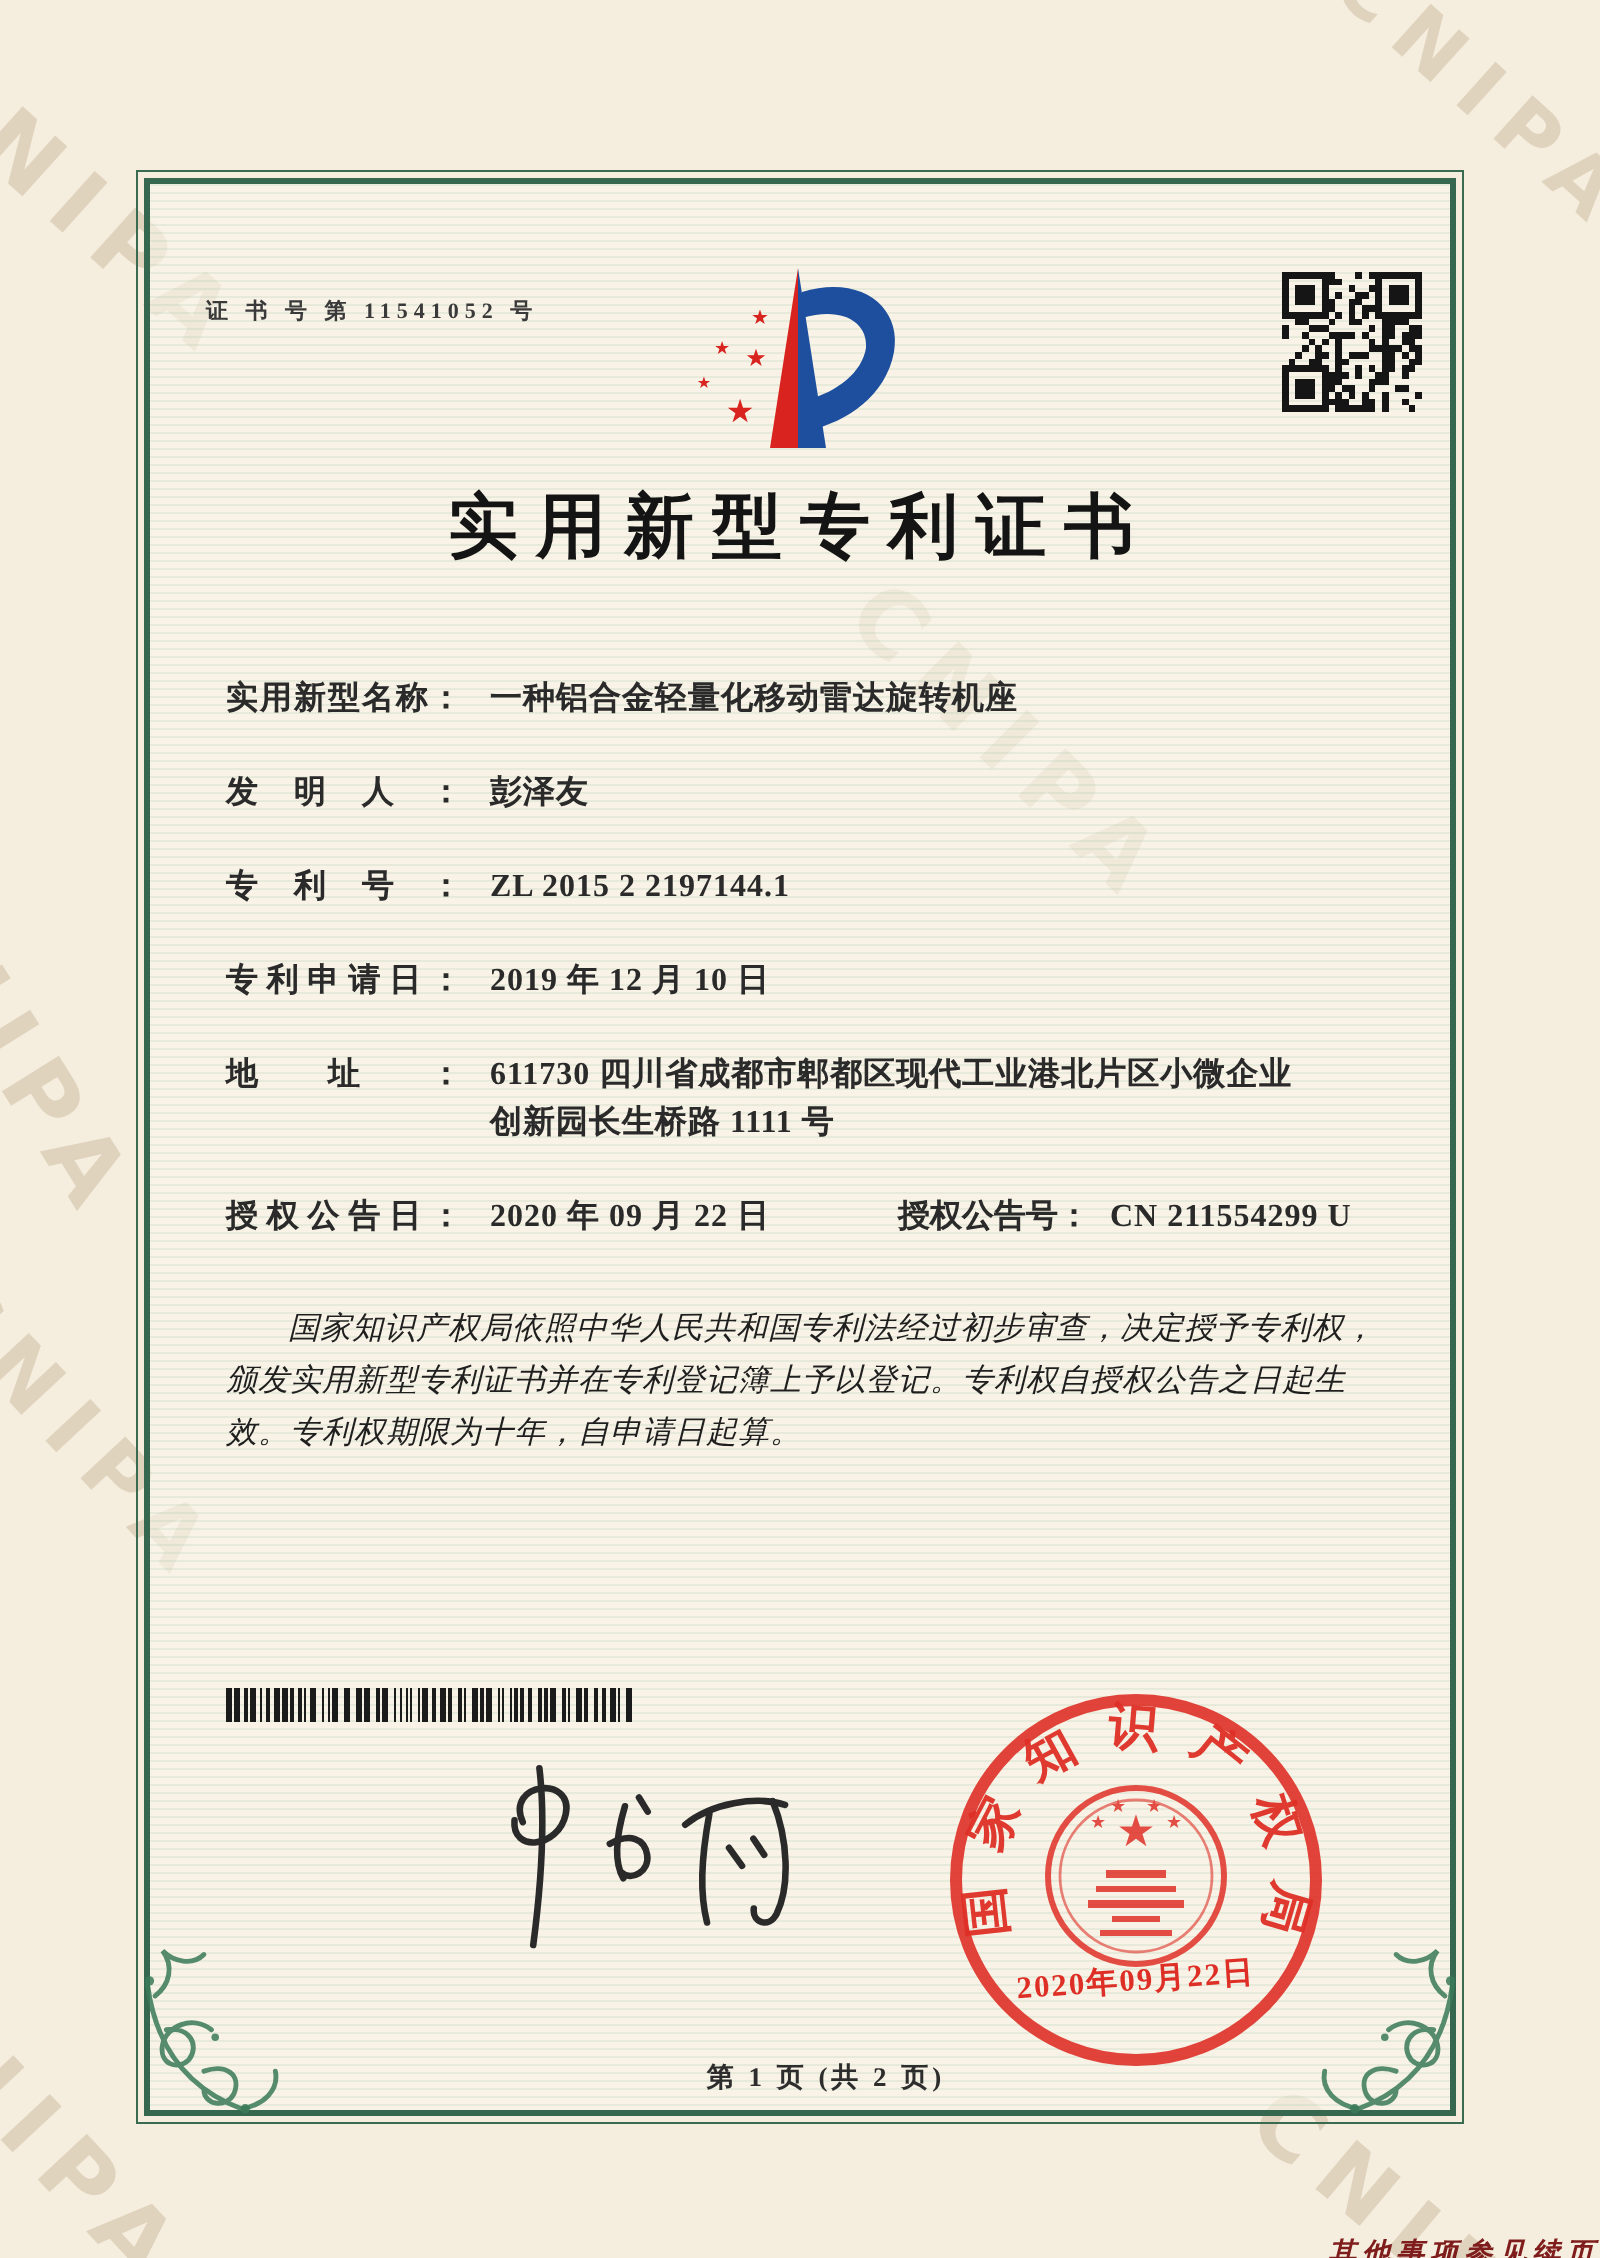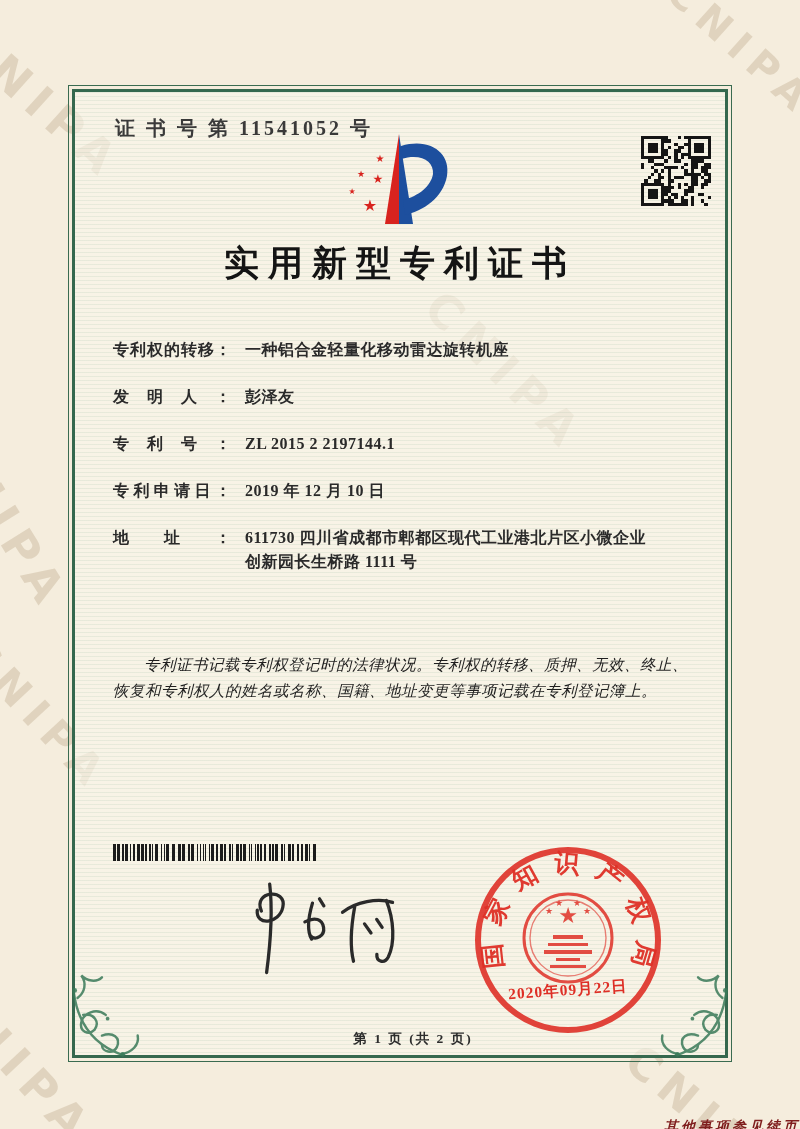--- a/index.html
+++ b/index.html
@@ -33,22 +33,22 @@
     background-color:rgba(250,247,235,0.62);
     background-image:repeating-linear-gradient(180deg,
       rgba(120,168,138,0.13) 0 1px, rgba(0,0,0,0) 1px 4px);
   }
   .corner{position:absolute; width:94px; height:94px; z-index:1;}
   .corner.bl{left:-5px;  bottom:-5px;}
   .corner.br{right:-5px; bottom:-5px; transform:scaleX(-1);}
   
   .content{position:absolute; inset:0; z-index:2;}
   .cert-no{
-    position:absolute; left:28px; top:23px;
-    font-size:20px; font-weight:600; letter-spacing:3px; color:#3a3a3a;margin-left:12px;
+    position:absolute; left:28px; top:56px;
+    font-size:11px; font-weight:600; letter-spacing:3px; color:#3a3a3a;
   }
   .qr{position:absolute; left:566px; top:44px; width:70px; height:70px;}
   .logo{position:absolute; left:263px; top:32px; width:124px; height:110px;}
   .doc-title{
     position:absolute; left:0; top:148px; width:100%; text-align:center;
     font-size:35px; font-weight:700; letter-spacing:9px; color:#141414;
   }
   .fields{
     position:absolute; left:38px; top:246px; width:588px;
     font-size:16px; font-weight:600; color:#2a2a2a;
@@ -379,44 +379,50 @@
             <text x="40" y="59" font-size="12">★</text>
             <text x="14" y="70" font-size="8">★</text>
             <text x="32" y="87" font-size="16">★</text>
           </g>
         </svg>
 
         <div class="doc-title">实用新型专利证书</div>
 
         <div class="fields">
           <div class="frow">
-            <span class="flabel">专利权的转移：</span>
+            <span class="flabel">实用新型名称：</span>
             <span class="fvalue">一种铝合金轻量化移动雷达旋转机座</span>
           </div>
           <div class="frow">
             <span class="flabel">发明人：</span>
             <span class="fvalue">彭泽友</span>
           </div>
           <div class="frow">
             <span class="flabel">专利号：</span>
             <span class="fvalue">ZL 2015 2 2197144.1</span>
           </div>
           <div class="frow">
             <span class="flabel">专利申请日：</span>
             <span class="fvalue">2019 年 12 月 10 日</span>
           </div>
           <div class="frow">
             <span class="flabel">地址：</span>
             <span class="fvalue">611730 四川省成都市郫都区现代工业港北片区小微企业
 创新园长生桥路 1111 号</span>
           </div>
+          <div class="frow grant">
+            <span class="flabel">授权公告日：</span>
+            <span class="fvalue first">2020 年 09 月 22 日</span>
+            <span class="flabel2">授权公告号：</span>
+            <span class="fvalue">CN 211554299 U</span>
+          </div>
         </div>
 
         <div class="paras">
-          <p>专利证书记载专利权登记时的法律状况。专利权的转移、质押、无效、终止、恢复和专利权人的姓名或名称、国籍、地址变更等事项记载在专利登记簿上。</p>
+          <p>国家知识产权局依照中华人民共和国专利法经过初步审查，决定授予专利权，颁发实用新型专利证书并在专利登记簿上予以登记。专利权自授权公告之日起生效。专利权期限为十年，自申请日起算。</p>
         </div>
 
         <div id="barcode" class="barcode">
             <span class="b" style="width: 3px; flex: 0 0 auto;"></span>
             <span class="g" style="width: 1px; flex: 0 0 auto;"></span>
             <span class="b" style="width: 3px; flex: 0 0 auto;"></span>
             <span class="g" style="width: 2px; flex: 0 0 auto;"></span>
             <span class="b" style="width: 2px; flex: 0 0 auto;"></span>
             <span class="g" style="width: 1px; flex: 0 0 auto;"></span>
             <span class="b" style="width: 3px; flex: 0 0 auto;"></span>

